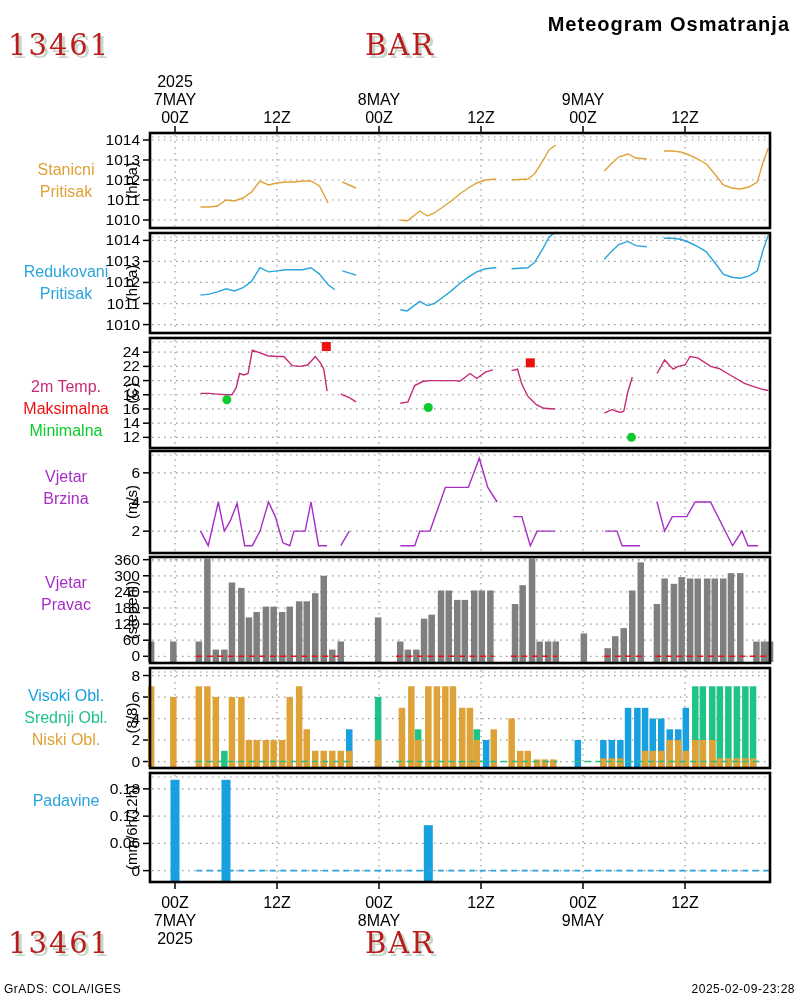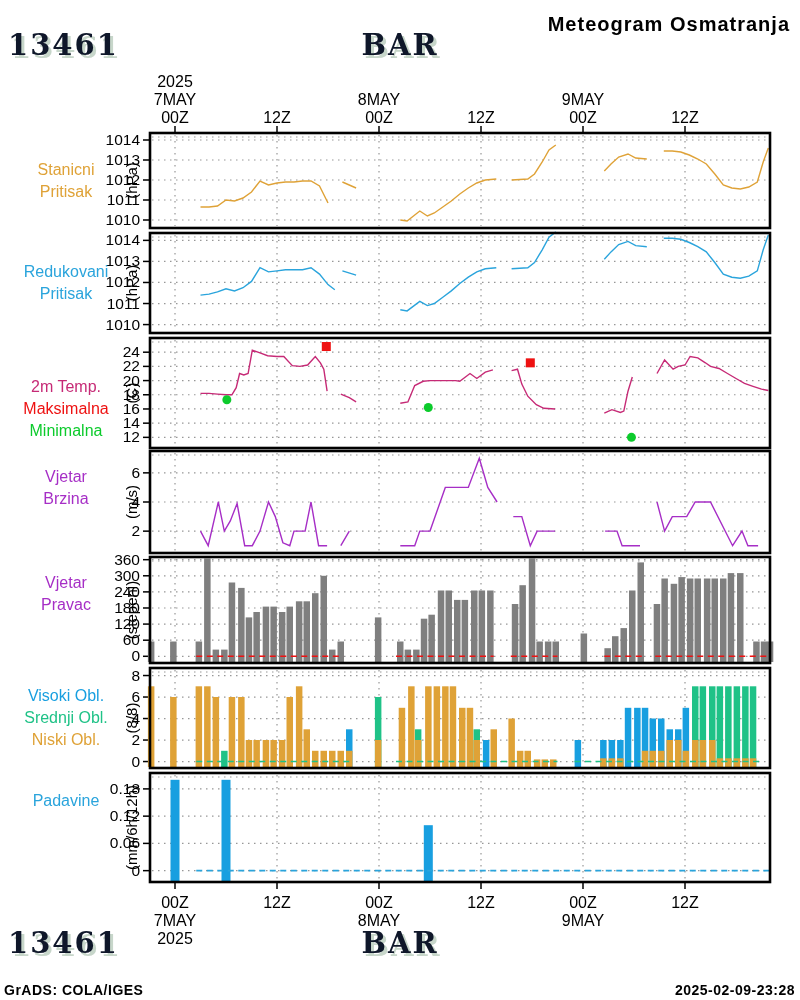--- a/index.html
+++ b/index.html
@@ -1,23 +1,23 @@
 <!DOCTYPE html>
 <html><head>
 <meta charset="utf-8">
 <style>
   html,body{margin:0;padding:0;}
   body{width:800px;height:1000px;position:relative;background:#fff;overflow:hidden;
        font-family:"Liberation Sans",sans-serif;}
   .abs{position:absolute;}
-  .big{font-family:"DejaVu Serif",serif;font-weight:bold;font-size:29px;color:#0f172a;
+  .big{font-family:"DejaVu Serif",serif;font-weight:normal;font-size:29px;color:#b91c1c;
        letter-spacing:2px;text-shadow:3px 3px 0 #c7d6ca;}
   .centerband{left:0;width:800px;text-align:center;}
   .title{top:13px;right:10px;font-size:20px;color:#000;letter-spacing:1px;font-weight:bold;}
-  .footer{font-size:14px;color:#000;letter-spacing:0.5px;font-weight:bold;}
+  .footer{font-size:12px;color:#000;letter-spacing:0.5px;}
   #chart{position:absolute;left:0;top:0;}
 </style>
 </head>
 <body>
 
 <div class="abs big" style="left:8px;top:28px;">13461</div>
 <div class="abs big centerband" style="top:28px;">BAR</div>
 <div class="abs title">Meteogram Osmatranja</div>
 
 <svg id="chart" width="800" height="1000" viewBox="0 0 800 1000">

